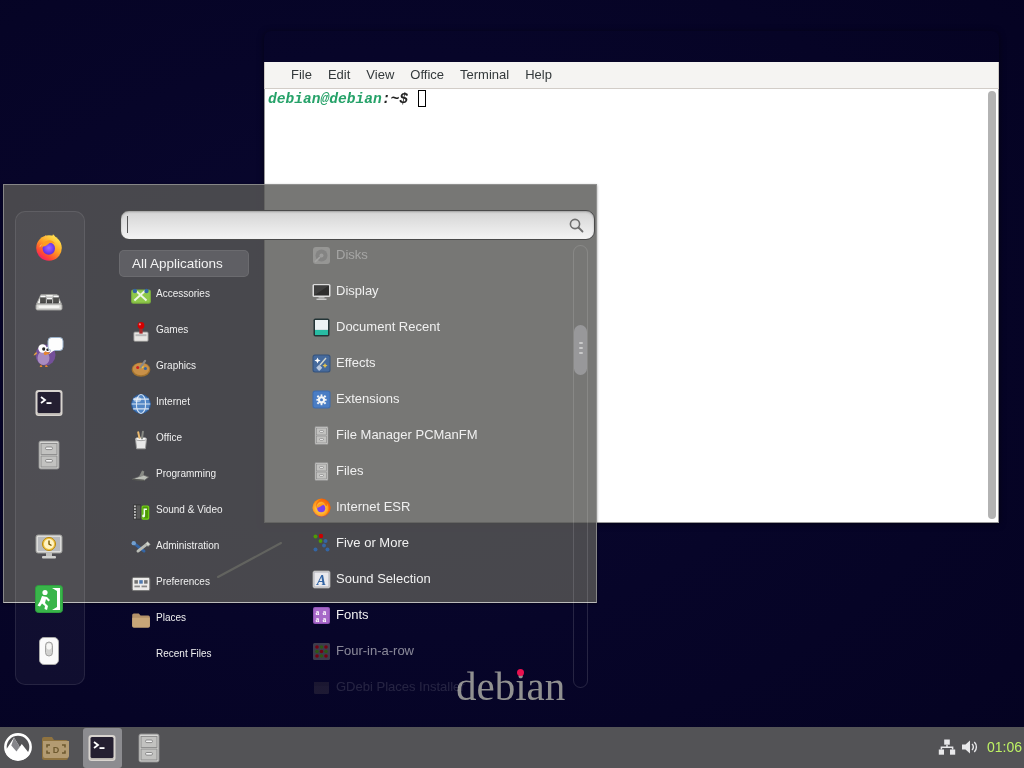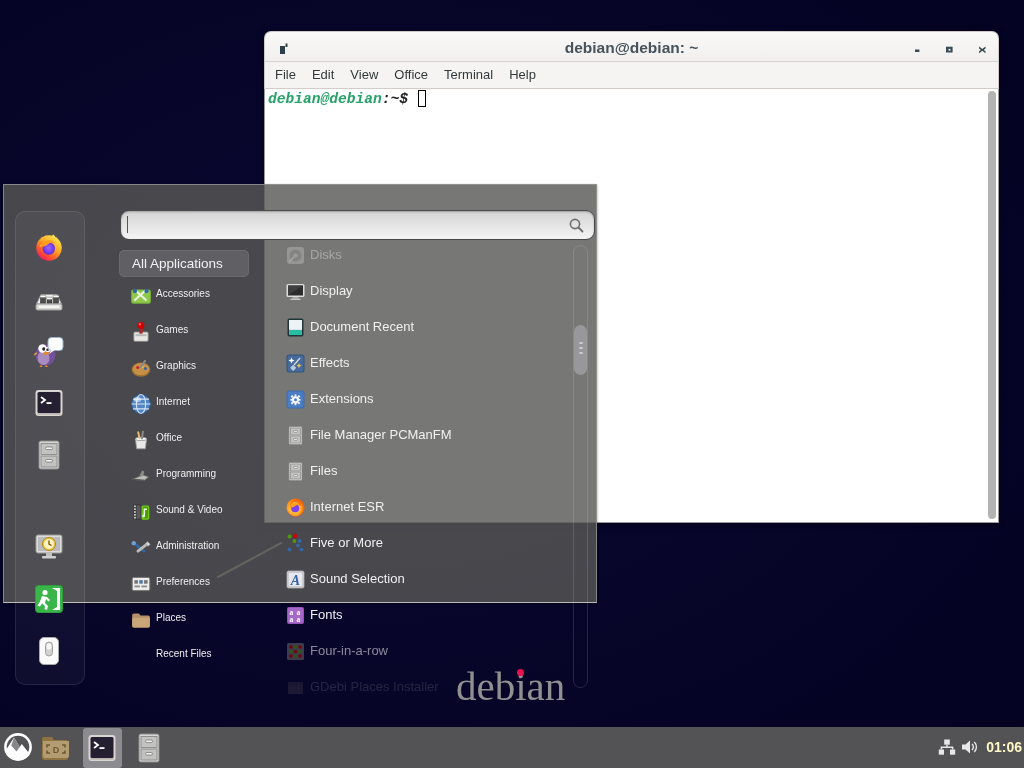--- a/index.html
+++ b/index.html
@@ -57,62 +57,49 @@
      border:1px solid #4a4a4a; border-radius:9px;
      box-shadow:inset 0 1px 2px rgba(0,0,0,0.25); }
   #searchcursor { position:absolute; left:6px; top:5px; width:1px; height:17px; background:#555; }
   #mag { position:absolute; right:9px; top:6px; }
   .cat { position:absolute; left:115px; width:150px; height:36px; }
   .cat .ci { position:absolute; left:11px; top:7px; width:22px; height:22px; }
   .cat .ct { position:absolute; left:37px; top:10px; font-size:10px; color:#efefef; white-space:nowrap; }
   #allapps { position:absolute; left:115px; top:65px; width:130px; height:27px;
      background:rgba(255,255,255,0.13); border:1px solid rgba(255,255,255,0.08); border-radius:5px; }
   #allapps span { position:absolute; left:12px; top:5px; font-size:13.5px; color:#f2f2f2; }
-  .app { position:absolute; left:278px; width:280px; height:36px; }
+  .app { position:absolute; left:304px; width:280px; height:36px; }
   .app .ai { position:absolute; left:3px; top:7px; width:21px; height:21px; }
   .app .at { position:absolute; left:28px; top:9px; font-size:13px; color:#f0f0f0; white-space:nowrap; }
   #mscrolltrack { position:absolute; left:569px; top:60px; width:15px; height:443px;
      border:1px solid rgba(255,255,255,0.13); border-radius:8px; }
   #mscrollthumb { position:absolute; left:570px; top:140px; width:13px; height:50px;
      background:#98989a; border-radius:7px; }
   #mscrollthumb .dots { position:absolute; left:4.5px; top:17px; }
   #mscrollthumb .dots div { width:4px; height:2px; background:#c9c9c9; margin-bottom:3px; border-radius:1px; }
 
   
   #taskbar { position:absolute; left:0; top:727px; width:1024px; height:41px;
      background:#535356; }
-  #clock { position:absolute; right:2px; top:12px; font-size:14px; font-weight:bold;
-     color:#fef9c3; }
+  #clock { position:absolute; right:2px; top:12px; font-size:14px; font-weight:normal;
+     color:#bef264; }
   #termbtn { position:absolute; left:83px; top:1px; width:39px; height:40px;
      background:rgba(235,235,240,0.38); border-radius:3px; }
 </style>
 </head>
 <body>
 <div id="scene">
 
   <div id="wm">debian<div class="idot"></div></div>
   <svg id="streak" width="68" height="40">
       <line x1="65" y1="2" x2="2" y2="36" stroke="#b4bca4" stroke-width="2" stroke-linecap="round" opacity="0.8"></line>
     </svg>
 
   <div id="term">
-    <div id="titlebar">
-      <div id="title">debian@debian: ~</div>
-      <svg class="abs" style="left:12px;top:10px" width="14" height="14">
-          <rect x="3" y="4" width="5" height="8" fill="#2e4049"></rect>
-          <rect x="8.5" y="1.5" width="2" height="3.5" fill="#2e4049"></rect>
-        </svg>
-      <svg class="abs" style="left:640px;top:0px" width="90" height="31">
-        <rect x="10" y="17.5" width="4.4" height="2.5" fill="#3a4c56"></rect>
-        <rect x="41" y="14.7" width="6.6" height="5.8" fill="#3a4c56"></rect>
-          <rect x="43.6" y="16.9" width="1.8" height="1.8" fill="#fff"></rect>
-        <path d="M 74.1 14.6 L 77.3 17 L 80.5 14.6 L 80.5 16.5 L 78.6 17.9 L 80.5 19.3 L 80.5 21.2 L 77.3 18.8 L 74.1 21.2 L 74.1 19.3 L 76 17.9 L 74.1 16.5 Z" fill="#35474f"></path>
-      </svg>
-    </div>
-    <div id="menubar"><span style="margin-left:2px">File</span><span>Edit</span><span>View</span><span>Office</span><span>Terminal</span><span>Help</span></div>
+    <div id="menubar"><span style="margin-left:18px">File</span><span>Edit</span><span>View</span><span>Office</span><span>Terminal</span><span>Help</span></div>
     <div id="tcontent">
       <div id="prompt"><span class="grn">debian@debian</span>:~$</div>
       <div id="cursor"></div>
       <div id="tscroll"></div>
     </div>
   </div>
 
   <div id="appmenu">
     <div id="sidebar">
       <svg class="sideicon" style="top:19px" viewBox="0 0 32 32">

